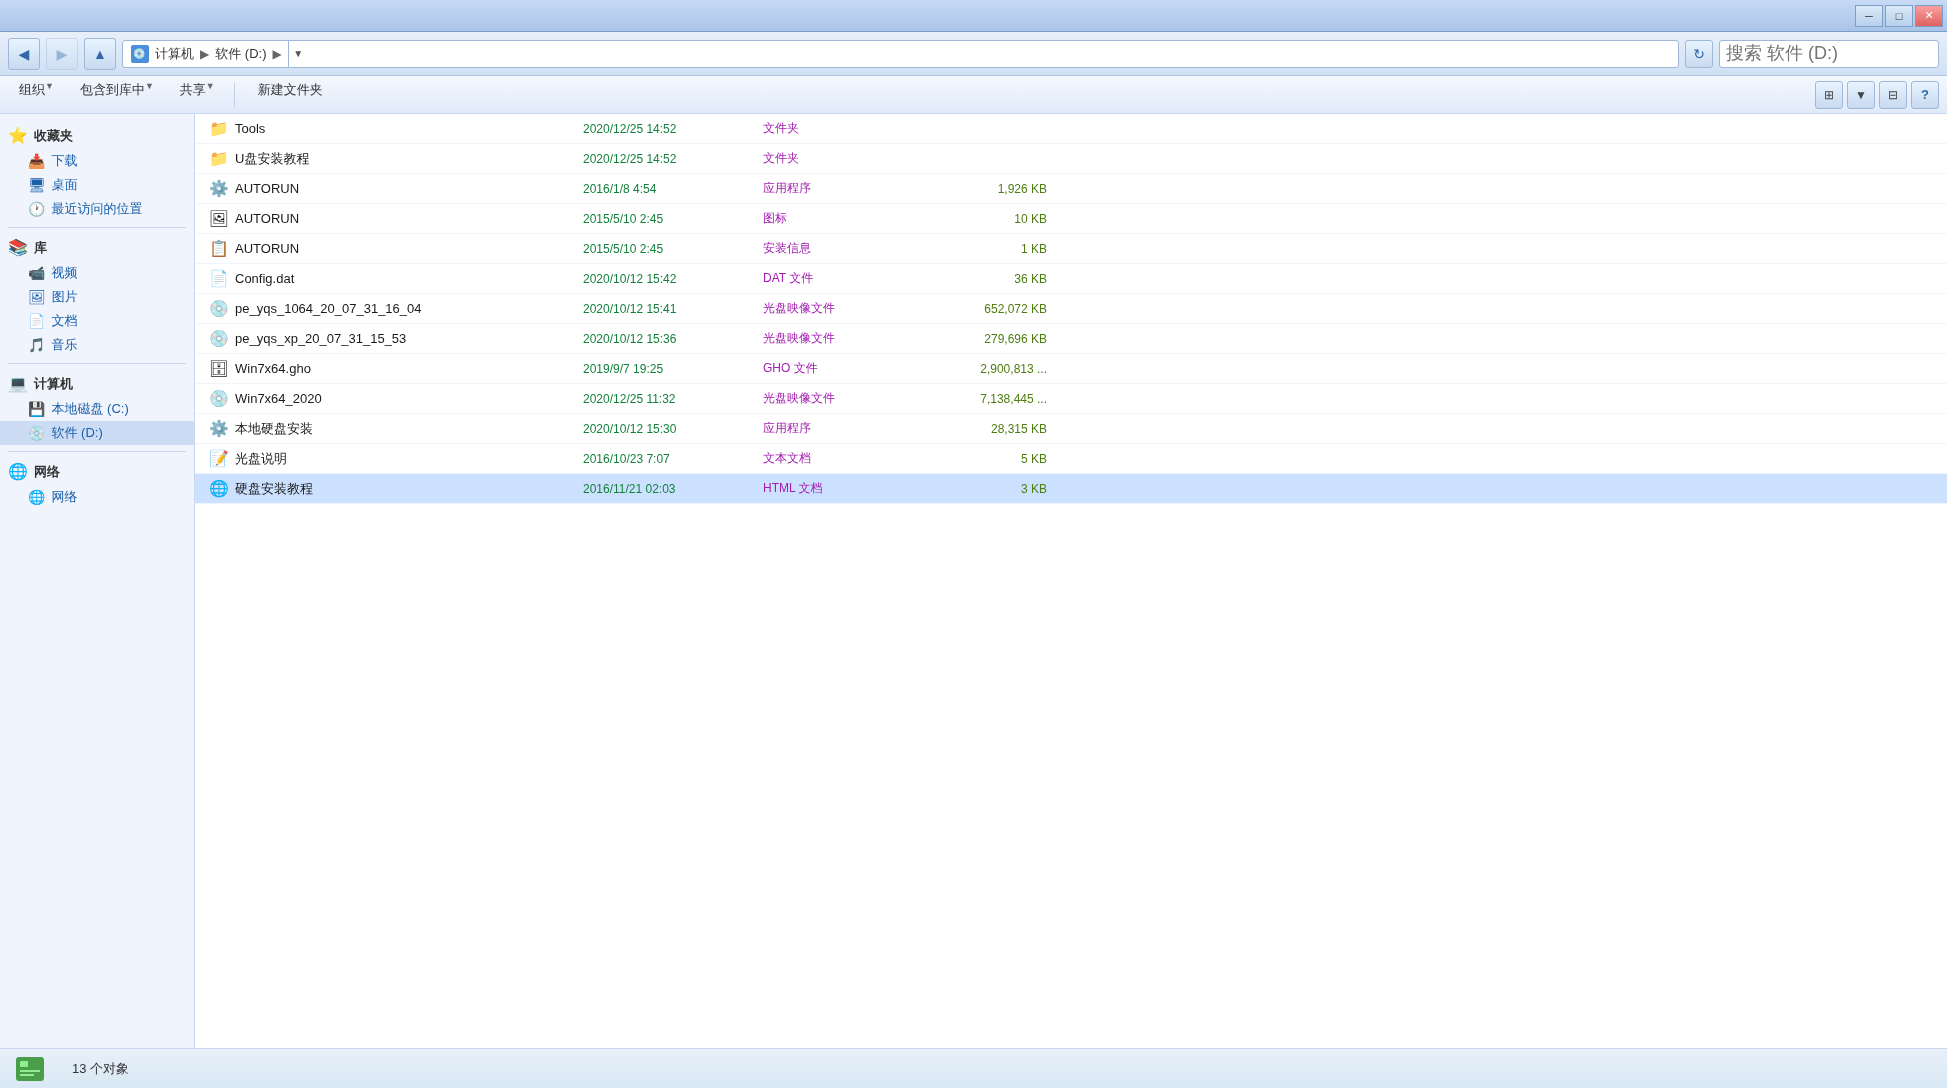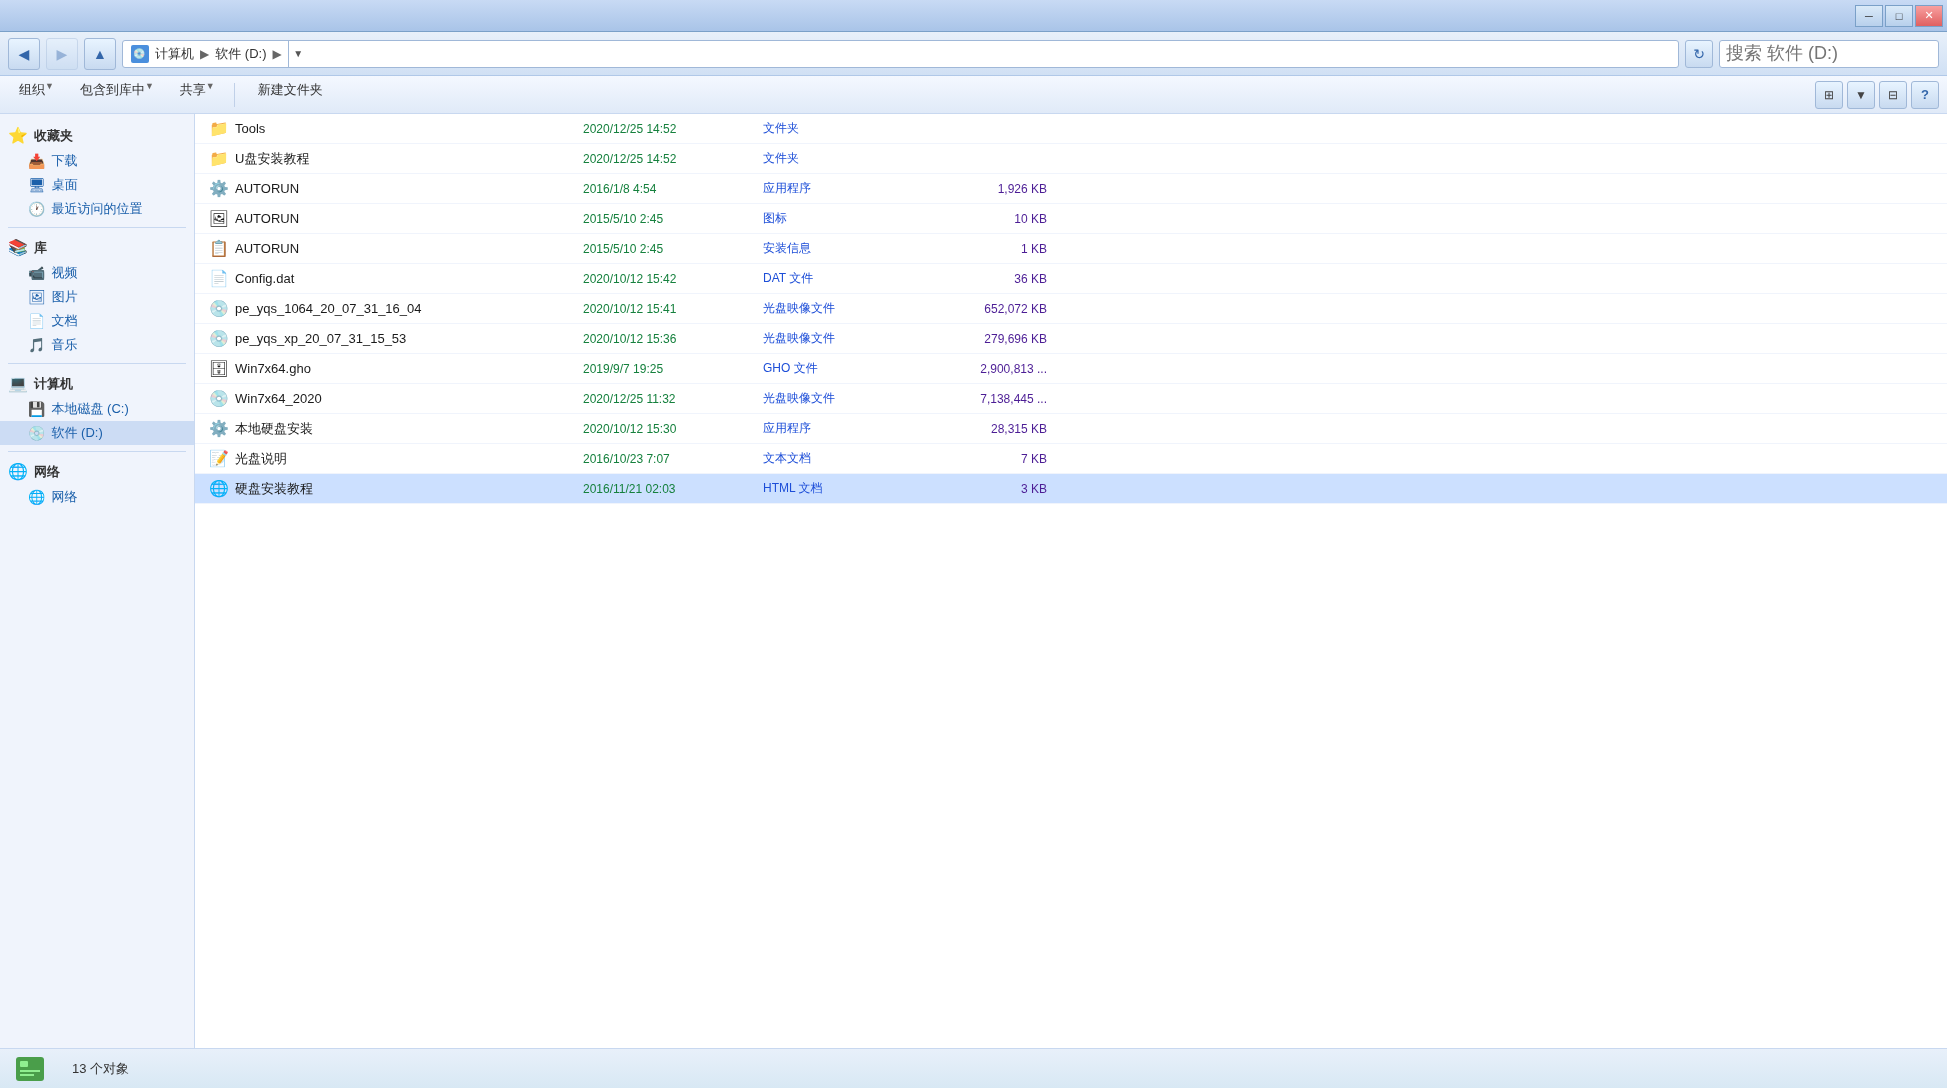--- a/index.html
+++ b/index.html
@@ -295,22 +295,22 @@
     }
     .file-row.selected { background: #cce0ff; }
     .file-row .col-name {
       display: flex;
       align-items: center;
       gap: 6px;
       font-size: 13px;
       color: #1a1a1a;
     }
     .file-row .col-date { font-size: 12px; color: #15803d; }
-    .file-row .col-type { font-size: 12px; color: #1d4ed8; }
-    .file-row .col-size { font-size: 12px; color: #4c1d95; text-align: right; padding-right: 16px; }
+    .file-row .col-type { font-size: 12px; color: #a21caf; }
+    .file-row .col-size { font-size: 12px; color: #4d7c0f; text-align: right; padding-right: 16px; }
 
     .file-icon {
       width: 20px;
       height: 20px;
       display: flex;
       align-items: center;
       justify-content: center;
       font-size: 16px;
       flex-shrink: 0;
     }
@@ -582,21 +582,21 @@
     <div class="col-type">应用程序</div>
     <div class="col-size">28,315 KB</div>
   </div>
         <div class="file-row">
     <div class="col-name">
       <div class="file-icon">📝</div>
       <span>光盘说明</span>
     </div>
     <div class="col-date">2016/10/23 7:07</div>
     <div class="col-type">文本文档</div>
-    <div class="col-size">7 KB</div>
+    <div class="col-size">5 KB</div>
   </div>
         <div class="file-row selected">
     <div class="col-name">
       <div class="file-icon">🌐</div>
       <span>硬盘安装教程</span>
     </div>
     <div class="col-date">2016/11/21 02:03</div>
     <div class="col-type">HTML 文档</div>
     <div class="col-size">3 KB</div>
   </div>

